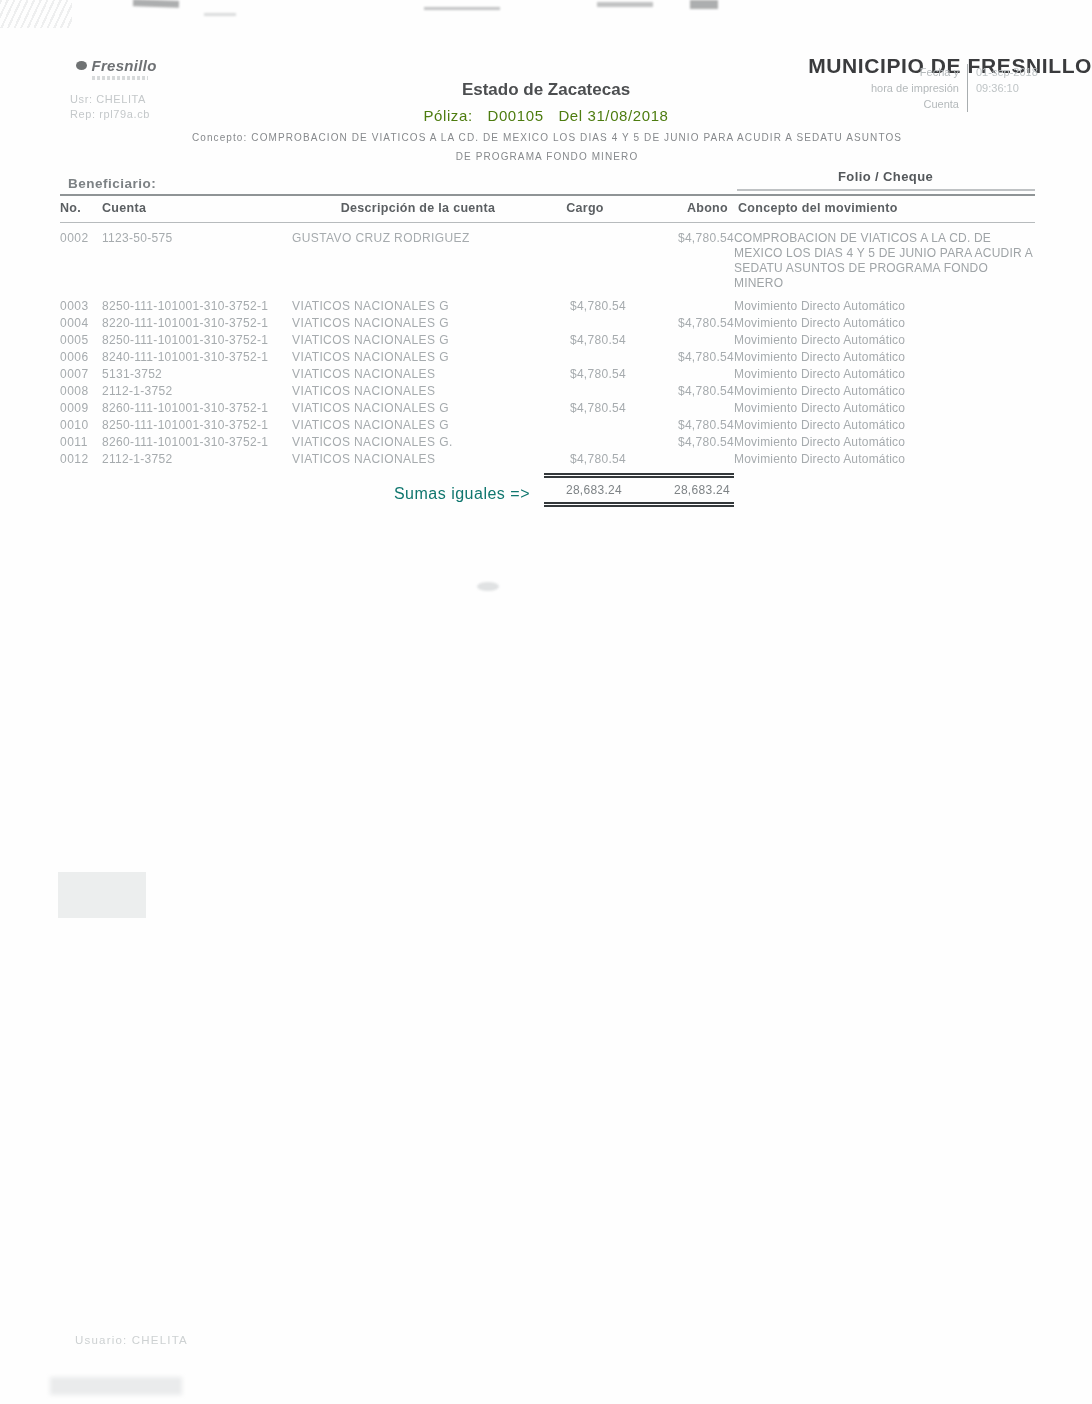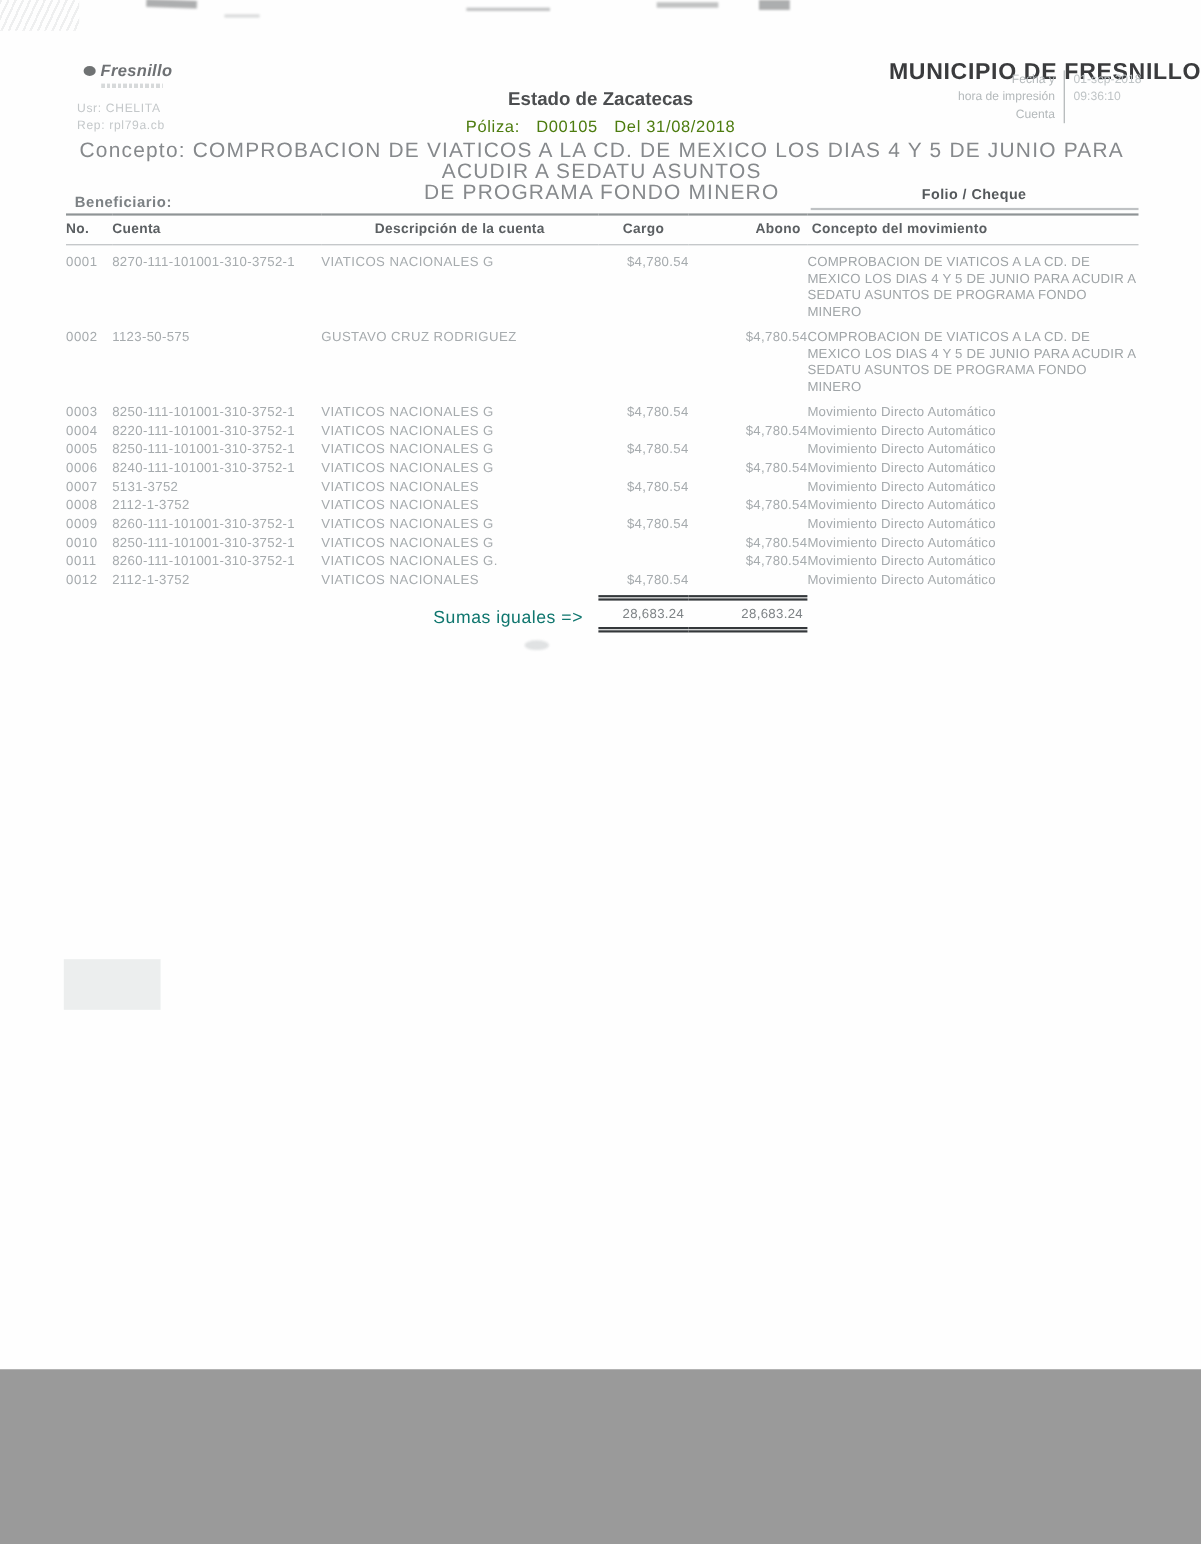--- a/index.html
+++ b/index.html
@@ -1,38 +1,38 @@
 <!DOCTYPE html>
 <html><head>
 <meta charset="utf-8">
 <style>
   html,body {margin:0; padding:0; background:#9a9a9a;}
   .page {
-    position:relative; width:1092px; height:1245px; margin:0 auto;
+    position:relative; width:1092px; height:1404px; margin:0 auto;
     background:#fefefe; overflow:hidden;
     font-family:"Liberation Sans","DejaVu Sans",sans-serif;
   }
   
   .header-center {position:absolute; left:0; top:54px; width:1092px; text-align:center;}
   .title {font-size:21px; font-weight:bold; color:#3a3b3d; letter-spacing:.6px; margin:0;text-align:right;}
   .subtitle {font-size:17px; font-weight:bold; color:#4c4e50; margin:2px 0 0;}
   .poliza-line {font-size:15px; color:#4d7c0f; margin-top:7px; letter-spacing:.6px;}
   .poliza-line .num {margin:0 10px;}
   .logo {position:absolute; left:76px; top:56px; white-space:nowrap;}
   .logo-dot {display:inline-block; width:11px; height:9px; border-radius:50%; background:#56595b; opacity:.85; vertical-align:middle;}
   .logo-text {font-style:italic; font-weight:bold; font-size:15px; color:#6e7174; letter-spacing:.3px; vertical-align:middle;}
   .logo-sub {height:4px; width:56px; margin:2px 0 0 16px; opacity:.7;
     background:repeating-linear-gradient(90deg,#c6cacb 0 3px, transparent 3px 5px);}
   .meta-left {position:absolute; left:70px; top:92px; font-size:11px; color:#c4c8ca; line-height:15px; letter-spacing:.6px;}
   .print-info {position:absolute; right:36px; top:64px; display:flex; font-size:11px; line-height:16px;}
   .pi-labels {text-align:right; color:#b4b9bb; padding-right:8px; border-right:1px solid #a8adaf;}
   .pi-values {color:#bfc4c6; padding-left:8px; min-width:80px;}
   
   .concepto {position:absolute; left:72px; top:128px; width:950px; text-align:center;
-    font-size:19px; color:#86898c; letter-spacing:1.1px; line-height:19px;}
+    font-size:10px; color:#86898c; letter-spacing:1.1px; line-height:19px;}
   .beneficiario {position:absolute; left:68px; top:176px; font-size:13.5px; font-weight:bold;
     color:#7c8184; letter-spacing:.5px;}
   .folio {position:absolute; left:838px; top:169px; font-size:13px; font-weight:bold; color:#54585b; letter-spacing:.4px;}
   .folio-line {position:absolute; left:737px; top:189px; width:298px; height:2px; background:#9da1a4; opacity:.65;}
   
   .ptable {position:absolute; left:60px; top:194px; width:975px; border-collapse:collapse; table-layout:fixed;}
   .ptable col.c-no{width:42px} .ptable col.c-cta{width:190px} .ptable col.c-desc{width:252px}
   .ptable col.c-cargo{width:82px} .ptable col.c-abono{width:108px} .ptable col.c-mov{width:301px}
   .ptable thead th {border-top:2px solid #8f9496; border-bottom:1px solid #b7bbbd;
     font-size:12.5px; font-weight:bold; color:#5b5f62; padding:5px 0 7px; text-align:left; letter-spacing:.3px;}
@@ -141,28 +141,20 @@
         <th>No.</th>
         <th>Cuenta</th>
         <th class="c">Descripción de la cuenta</th>
         <th class="c">Cargo</th>
         <th class="r">Abono</th>
         <th class="pl">Concepto del movimiento</th>
       </tr>
     </thead>
     <tbody>
         <tr class="tall">
-      <td class="no">0001</td>
-      <td class="cuenta">8270-111-101001-310-3752-1</td>
-      <td class="desc">VIATICOS NACIONALES G</td>
-      <td class="amt">$4,780.54</td>
-      <td class="amt"></td>
-      <td class="mov">COMPROBACION DE VIATICOS A LA CD. DE MEXICO LOS DIAS 4 Y 5 DE JUNIO PARA ACUDIR A SEDATU ASUNTOS DE PROGRAMA FONDO MINERO</td>
-    </tr>
-        <tr class="tall">
       <td class="no">0002</td>
       <td class="cuenta">1123-50-575</td>
       <td class="desc">GUSTAVO CRUZ RODRIGUEZ</td>
       <td class="amt"></td>
       <td class="amt">$4,780.54</td>
       <td class="mov">COMPROBACION DE VIATICOS A LA CD. DE MEXICO LOS DIAS 4 Y 5 DE JUNIO PARA ACUDIR A SEDATU ASUNTOS DE PROGRAMA FONDO MINERO</td>
     </tr>
         <tr>
       <td class="no">0003</td>
       <td class="cuenta">8250-111-101001-310-3752-1</td>

